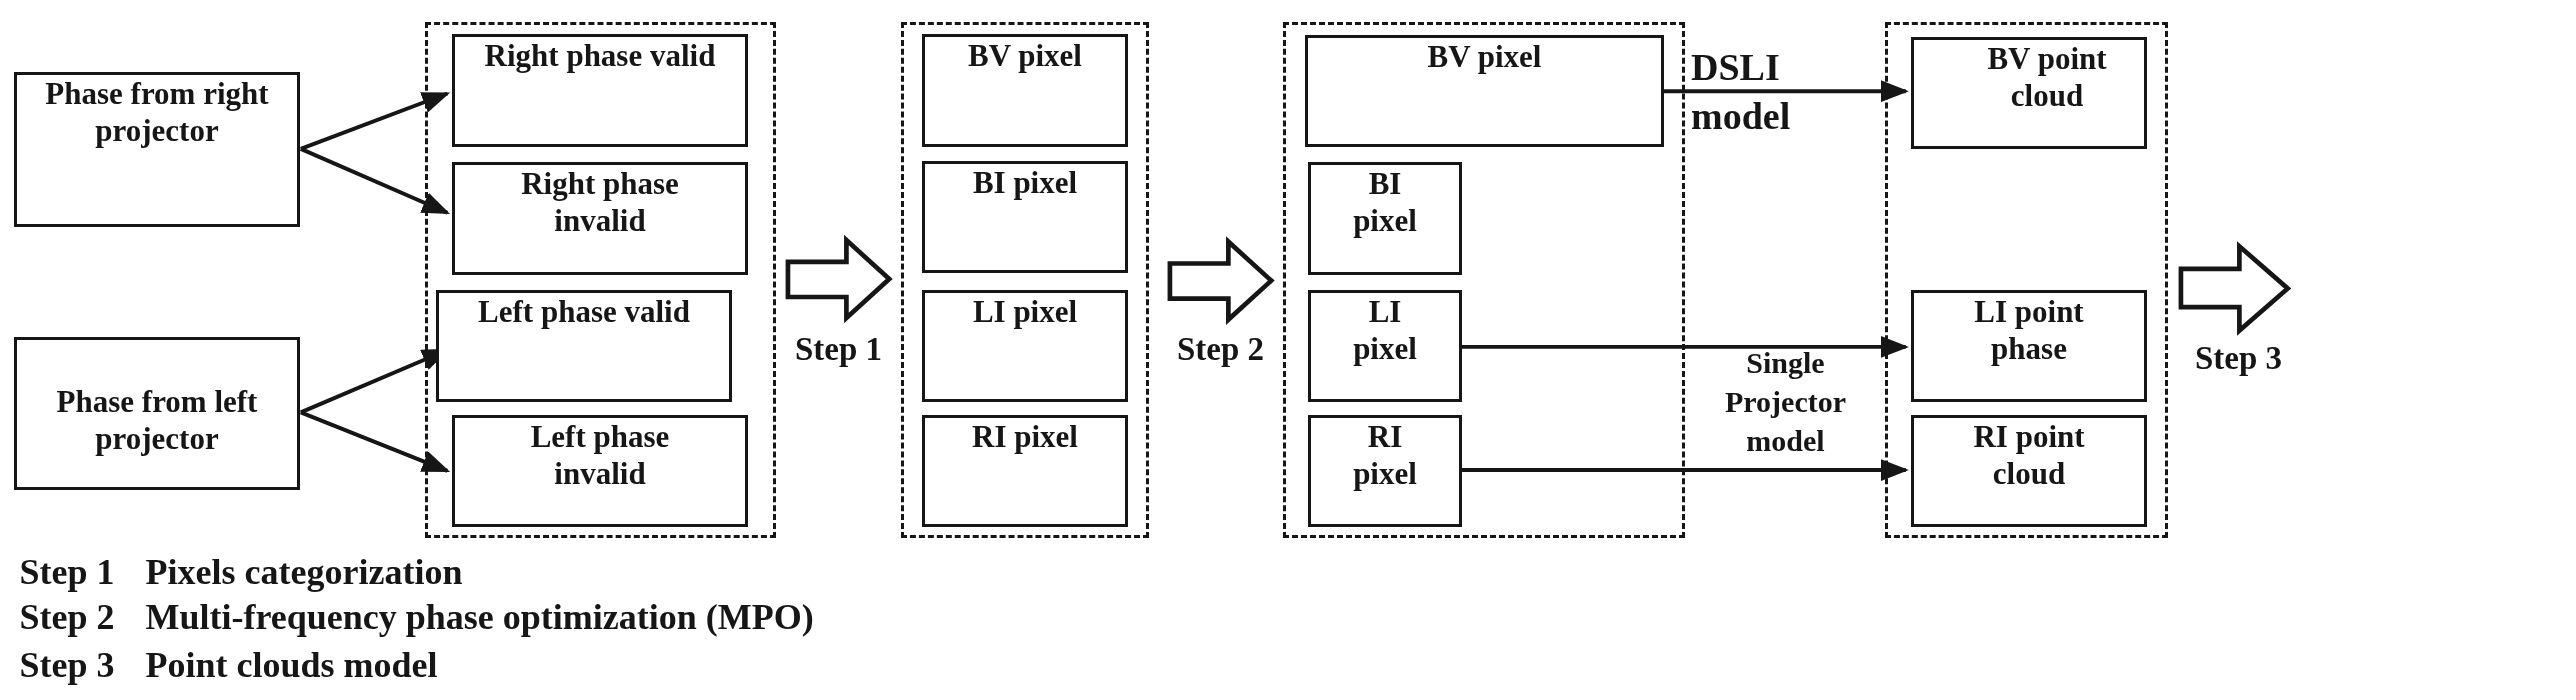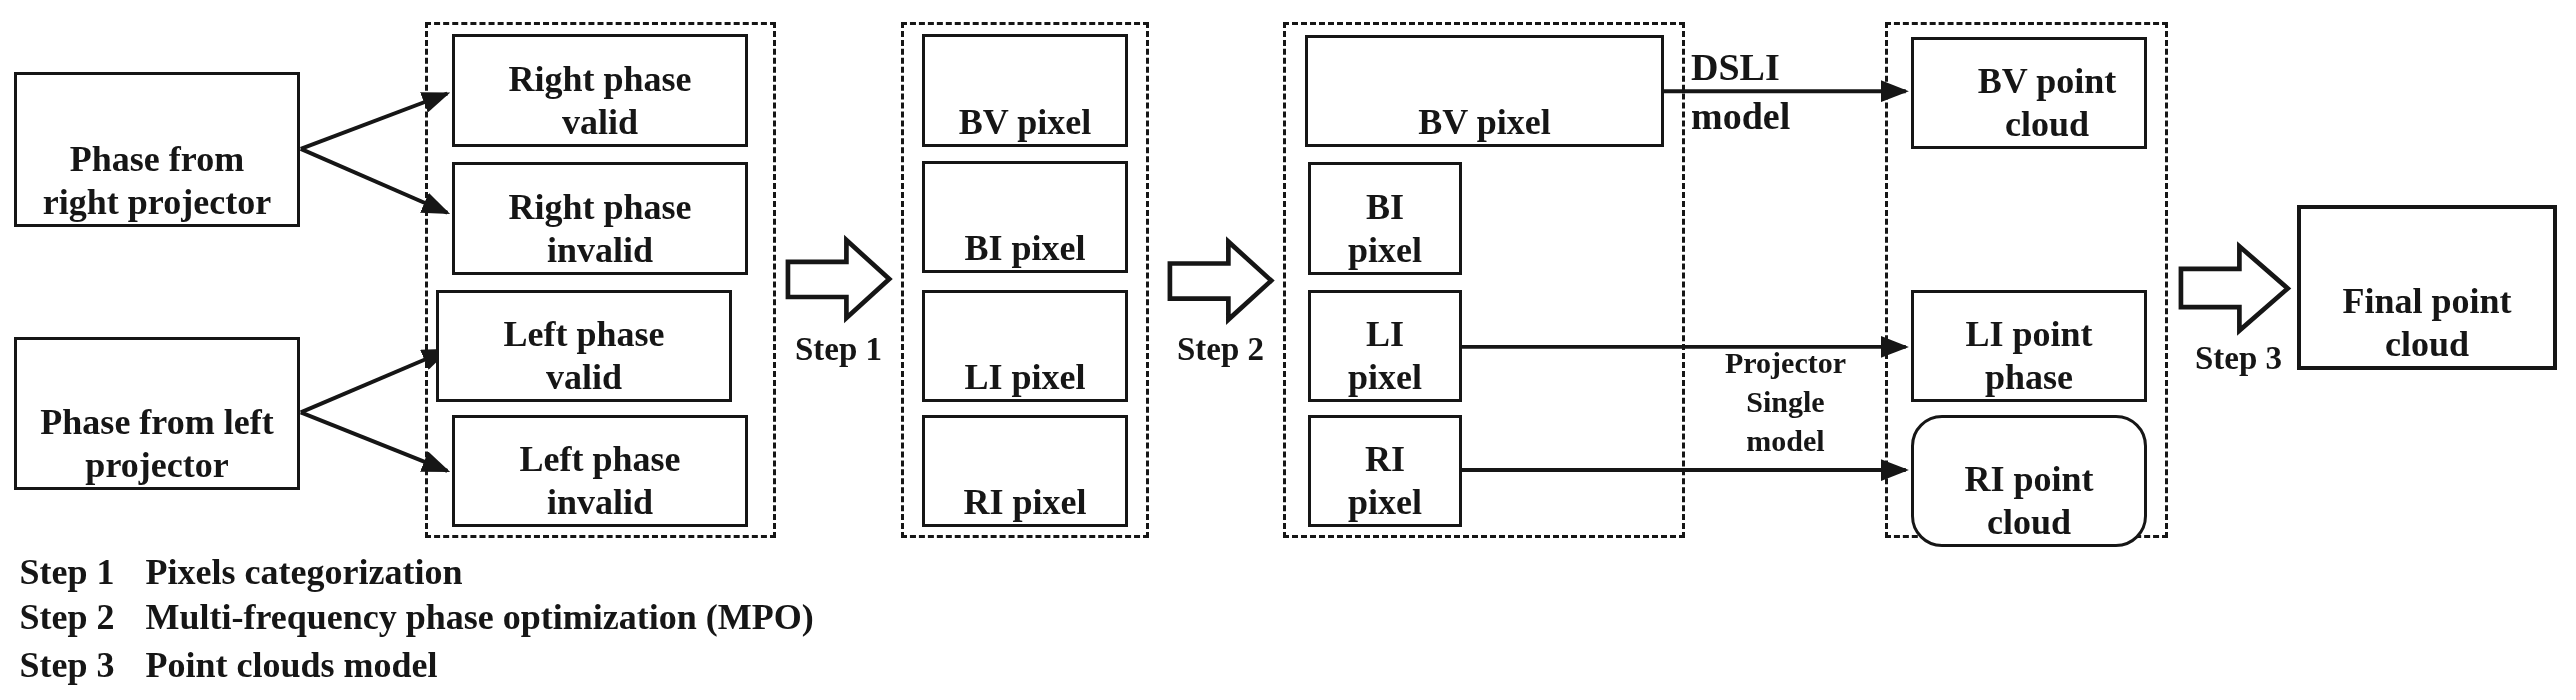--- a/index.html
+++ b/index.html
@@ -3,22 +3,22 @@
 <meta charset="utf-8">
 <style>
   :root { --ink:#161616; --bg:#ffffff; }
   * { margin:0; padding:0; box-sizing:border-box; }
   html,body { width:2576px; height:700px; background:var(--bg); overflow:hidden; }
   body { font-family:"Liberation Serif","DejaVu Serif",serif; font-weight:bold; color:var(--ink); }
   #canvas { position:relative; width:2576px; height:700px; background:var(--bg); }
 
   .box {
     position:absolute; border:3.9px solid var(--ink); background:var(--bg);
-    display:flex; align-items:flex-end; justify-content:center;
-    text-align:center; font-size:36px; line-height:1.2;
+    display:flex; align-items:flex-start; justify-content:center;
+    text-align:center; font-size:31px; line-height:1.2;
   }
   .lbl { display:block; margin:0 auto; }
   .dashed-group { position:absolute; border:3.9px dashed var(--ink); background:transparent; }
 
   .steplabel { position:absolute; font-size:33px; text-align:center; line-height:1.1; }
   .modellabel { position:absolute; font-size:38px; text-align:left; line-height:1.0; }
   .sp-label { position:absolute; font-size:30px; text-align:center; line-height:39px; }
   .sp-label .line { display:block; }
 
   #arrow-layer { position:absolute; left:0; top:0; width:2576px; height:700px; }
@@ -106,41 +106,38 @@
     <span class="lbl" style="max-width:94px;">LI pixel</span>
   </div>
   <div class="box" style="left:1308px; top:415px; width:154px; height:112px;">
     <span class="lbl" style="max-width:94px;">RI pixel</span>
   </div>
 
   <div class="modellabel" style="left:1691px; top:48px; width:195px;">DSLI</div>
   <div class="modellabel" style="left:1691px; top:97px; width:195px;">model</div>
 
   <div class="sp-label" style="left:1692px; top:343px; width:187px;">
+    <span class="line">Single</span>
     <span class="line">Projector</span>
-    <span class="line">Single</span>
     <span class="line">model</span>
   </div>
 
   <div class="dashed-group" style="left:1885px; top:22px; width:283px; height:516px;"></div>
   <div class="box" style="left:1911px; top:37px; width:236px; height:112px;padding-left:36px;">
     <span class="lbl" style="max-width:172px;">BV point cloud</span>
   </div>
   <div class="box" style="left:1911px; top:290px; width:236px; height:112px;">
     <span class="lbl" style="max-width:172px;">LI point phase</span>
   </div>
-  <div class="box" style="left:1911px; top:415px; width:236px; height:132px;border-radius:31px;">
+  <div class="box" style="left:1911px; top:415px; width:236px; height:112px;">
     <span class="lbl" style="max-width:172px;">RI point cloud</span>
   </div>
 
   <div class="steplabel" style="left:2180px; top:340px; width:117px;">Step 3</div>
 
-  <div class="box" style="left:2297px; top:205px; width:260px; height:165px; border-width:4.7px;">
-    <span class="lbl" style="max-width:203px;">Final point cloud</span>
-  </div>
 
   <div class="legend">
     <div class="legend-row" style="top:5px;font-family:Liberation Serif, serif;">
       <span class="legend-step">Step 1</span><span>Pixels categorization</span>
     </div>
     <div class="legend-row" style="top:50px;">
       <span class="legend-step">Step 2</span><span>Multi-frequency phase optimization (MPO)</span>
     </div>
     <div class="legend-row" style="top:98px;">
       <span class="legend-step">Step 3</span><span>Point clouds model</span>

